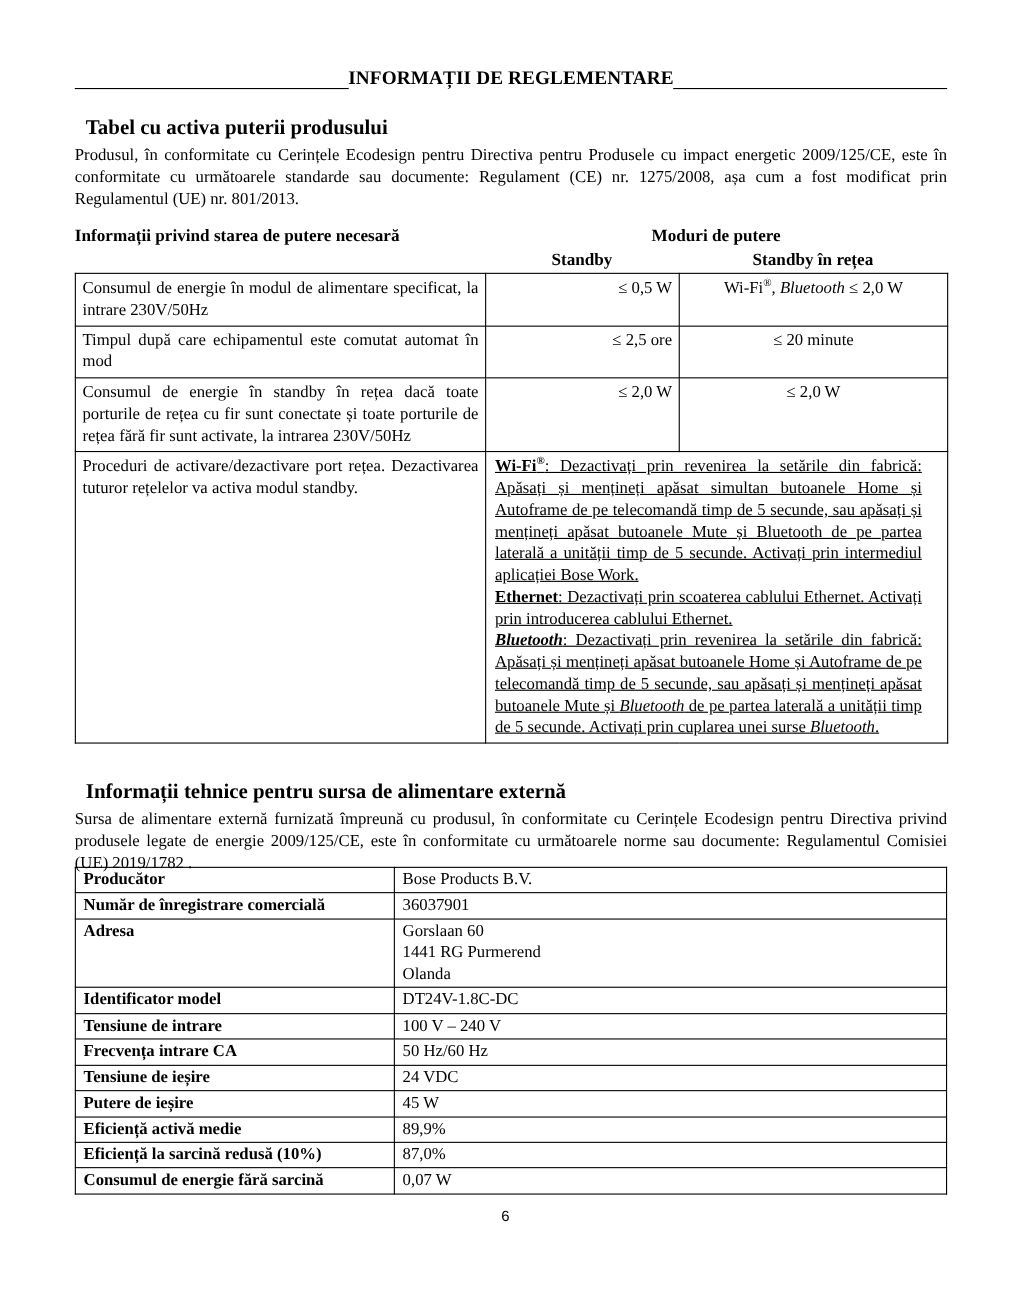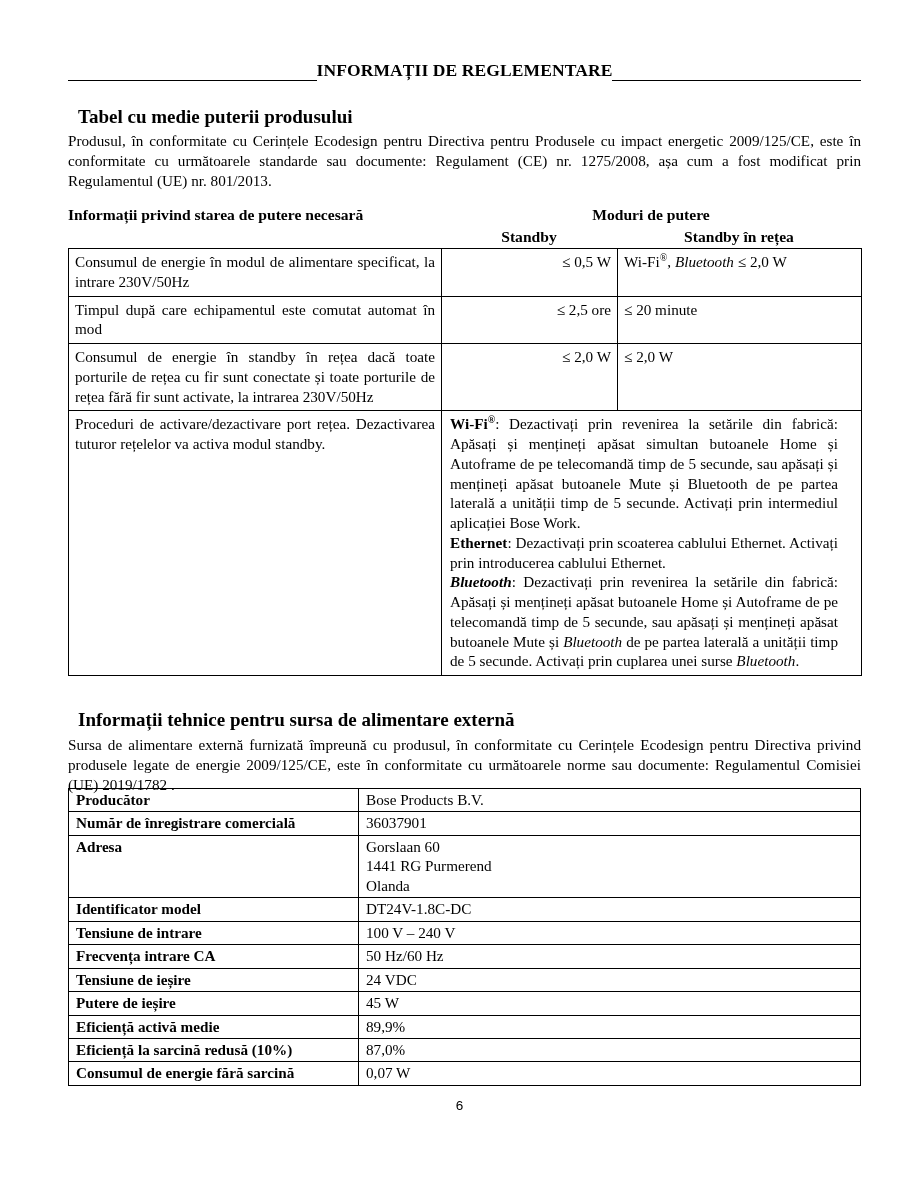--- a/index.html
+++ b/index.html
@@ -101,25 +101,25 @@
     padding: 3px 6px 4px 6px;
     margin-left: 20px;
   }
 
   #table-power {
     left: 68px; top: 248px;
     width: 793px;
   }
   #table-power td.c-desc { width: 373px; text-align: justify; text-justify: inter-word; }
   #table-power td.c-standby { width: 176px; text-align: right; vertical-align: top; }
-  #table-power td.c-net { width: 244px; vertical-align: top; }
+  #table-power td.c-net { width: 244px; text-align: center; vertical-align: top; }
   #table-power td.c-proc {
     width: 420px;
     text-align: justify; text-justify: inter-word;
-    padding-left: 8px; padding-right: 23px;
+    padding-left: 8px; padding-right: 23px; text-decoration: underline;
   }
   #table-power td.tall { height: 248px; }
   .b { font-weight: bold; }
   .i { font-style: italic; }
   .bi { font-weight: bold; font-style: italic; }
   sup { font-size: 0.66em; vertical-align: super; line-height: 0; }
 
   
   #table-psu {
     left: 68px; top: 788px;
@@ -149,21 +149,21 @@
 <body>
 
 <div class="page">
 
   <div class="doc-header">
     <span class="hdr-rule"></span>
     <span class="hdr-title">INFORMAȚII DE REGLEMENTARE</span>
     <span class="hdr-rule"></span>
   </div>
 
-  <div class="sec-title" style="left:78px; top:106px;">Tabel cu medie puterii produsului</div>
+  <div class="sec-title" style="left:78px; top:106px;">Tabel cu activa puterii produsului</div>
   <div class="para" style="left:68px; top:131px; width:793px;">Produsul, în conformitate cu Cerințele Ecodesign pentru Directiva pentru Produsele cu impact energetic 2009/125/CE, este în conformitate cu următoarele standarde sau documente: Regulament (CE) nr. 1275/2008, așa cum a fost modificat prin Regulamentul (UE) nr. 801/2013.</div>
 
   <div class="t1-head-left">Informații privind starea de putere necesară</div>
   <div class="t1-head-modes">Moduri de putere</div>
   <div class="t1-head-standby">Standby</div>
   <div class="t1-head-netstandby">Standby în rețea</div>
 
   <table class="grid" id="table-power">
     <tbody>
       <tr>

